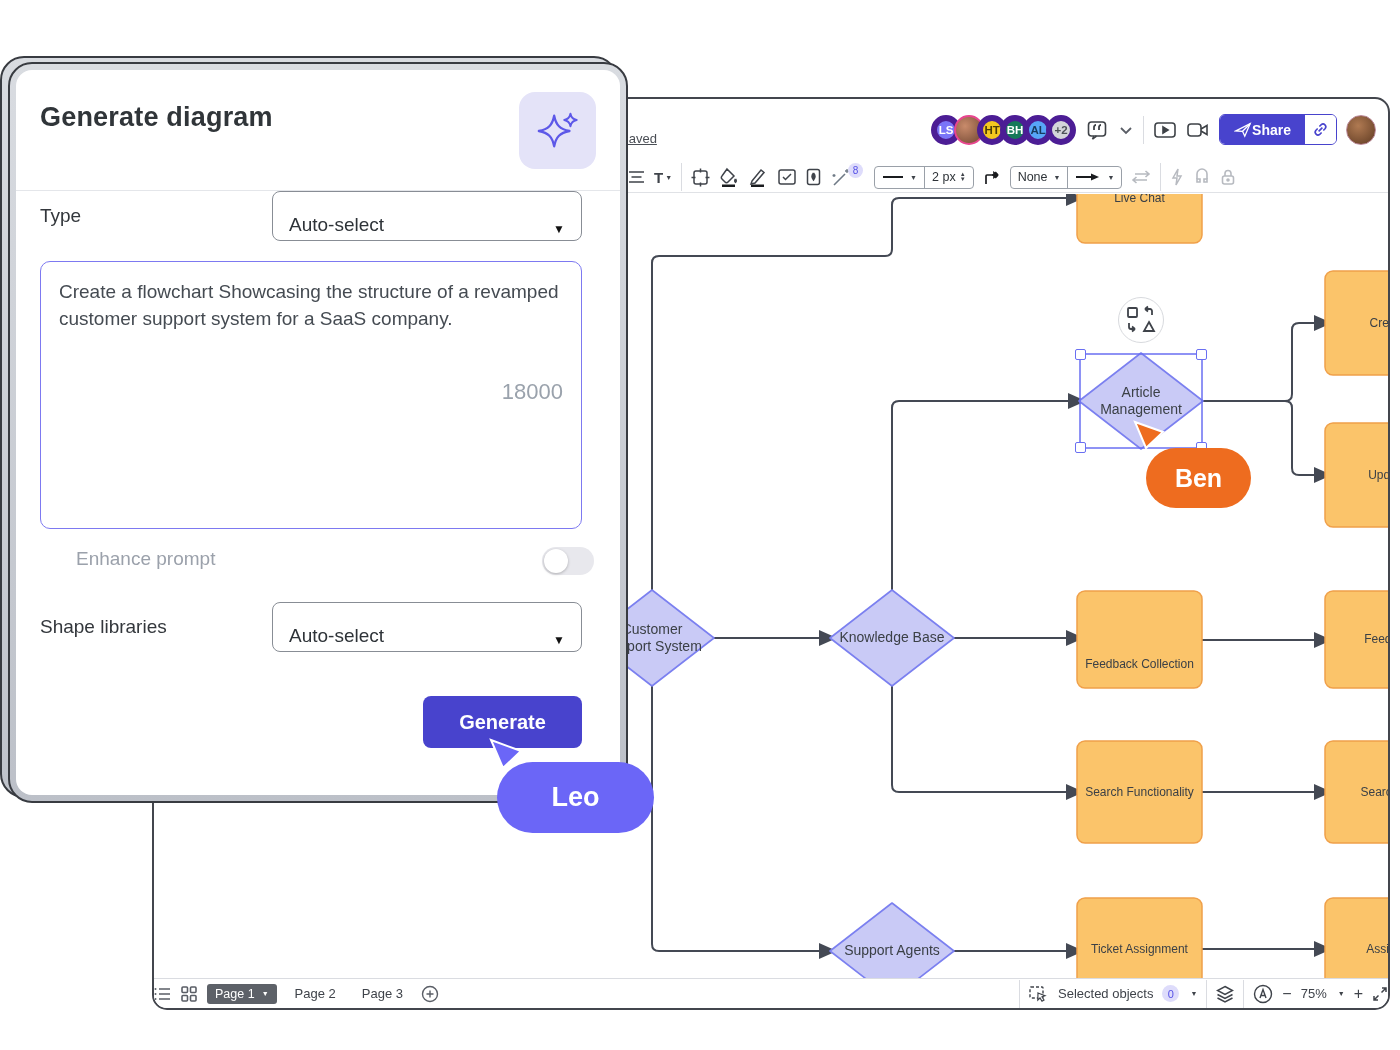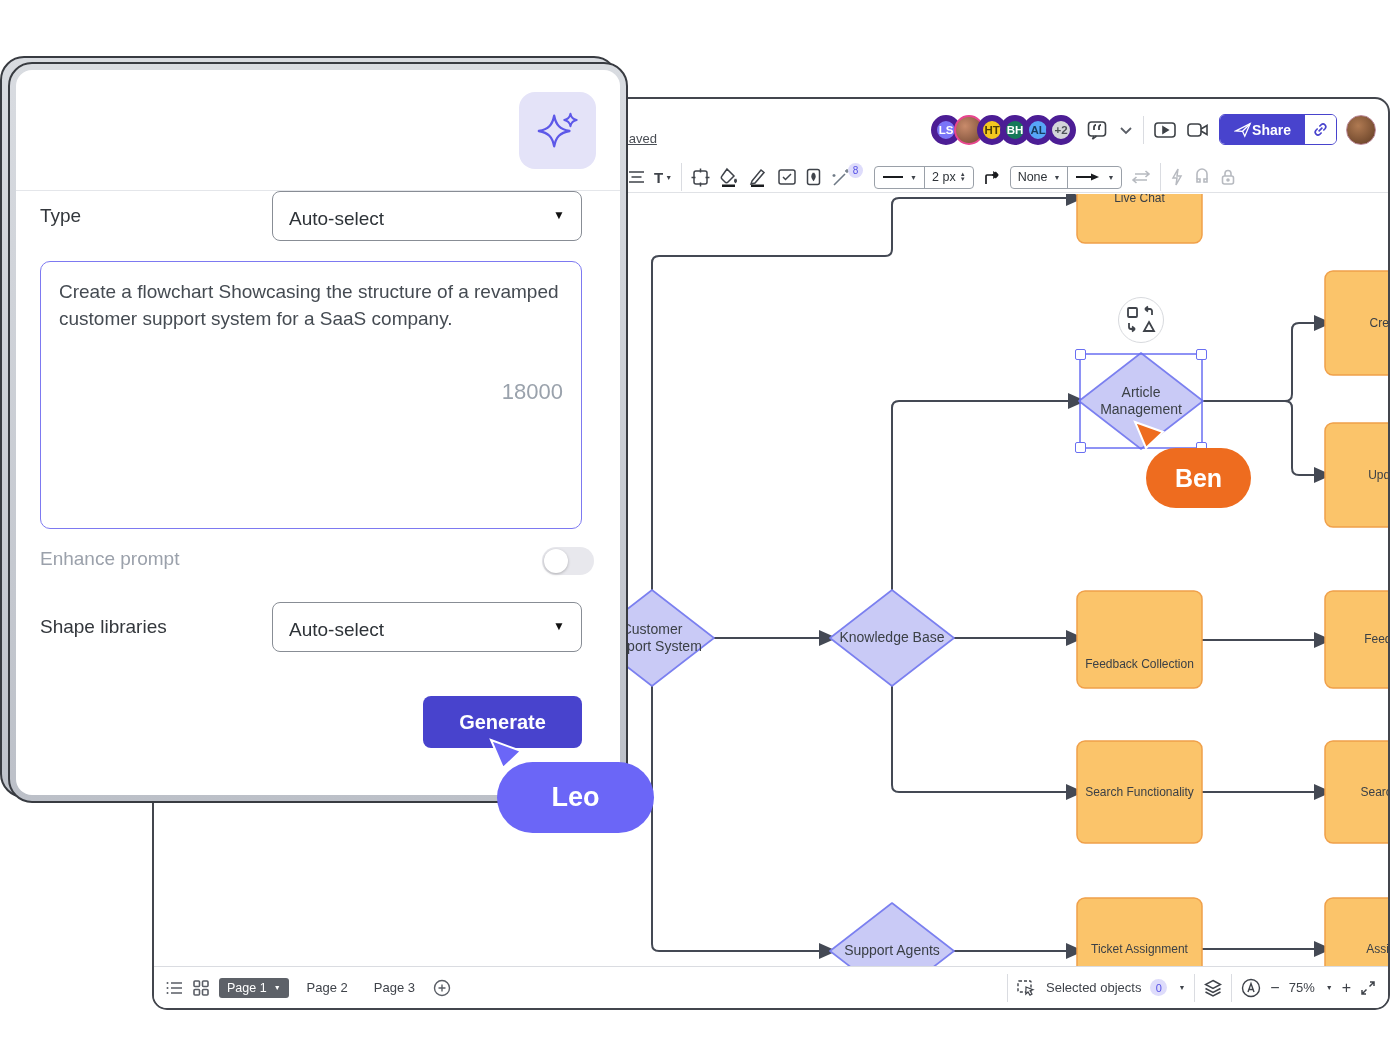--- a/index.html
+++ b/index.html
@@ -50,48 +50,48 @@
   .sel-handle { position:absolute; width:11px; height:11px; background:#fff; border:1.5px solid #6a6ff2; border-radius:2px; }
   .ctx-circle { position:absolute; left:964px; top:103px; width:46px; height:46px; background:#fff; border:1px solid #d8dade;
                 border-radius:50%; display:flex; align-items:center; justify-content:center; cursor:pointer; }
 
   .cursor-tag { position:absolute; z-index:5; }
   .cursor-pill { border-radius:999px; color:#fff; font-weight:bold; display:flex; align-items:center; justify-content:center; }
   .ben-pill { width:105px; height:60px; background:#ee6c1f; font-size:25px; }
   .leo-pill { width:157px; height:71px; background:#6b66f7; font-size:27px; }
 
   
-  .win-footer { position:absolute; left:0; bottom:0; width:100%; height:42px; border-top:1px solid #dadce1;
-                display:flex; align-items:center; padding:0 12px; gap:10px; background:#fff; }
+  .win-footer { position:absolute; left:0; bottom:0; width:100%; height:30px; border-top:1px solid #dadce1;
+                display:flex; align-items:center; padding:0 0; gap:10px; background:#fff; }
   .pg-tab { font-size:13px; color:#3f434a; padding:3px 8px; cursor:pointer; }
   .pg-active { background:#5d6168; color:#fff; border-radius:3px; font-size:12.5px; display:flex; align-items:center; gap:5px; }
   .pg-active .caret { color:#fff; }
   .ftr-right { margin-left:auto; display:flex; align-items:center; gap:9px; font-size:13px; color:#3f434a; }
   .count-badge { width:17px; height:17px; border-radius:50%; background:#dedcfb; color:#5550e6; font-size:11px;
                  display:flex; align-items:center; justify-content:center; }
   .zoom-btn { font-size:16px; cursor:pointer; color:#3f434a; }
 
   
   .modal-frame-behind { position:absolute; left:0; top:56px; width:618px; height:742px; border:2.5px solid #383b41;
                         border-radius:24px; background:linear-gradient(#d8dbe0,#bfc3cb); z-index:9; }
   .modal-frame { position:absolute; left:8px; top:62px; width:620px; height:741px; border:2.5px solid #383b41;
                  border-radius:24px; background:linear-gradient(180deg,#d9dce1,#bcc0c8); padding:6px; z-index:10; }
   .modal-card { width:100%; height:100%; background:#fff; border-radius:16px; position:relative; overflow:hidden; }
   .modal-title { position:absolute; left:24px; top:32px; font-size:27px; font-weight:800; color:#303539; letter-spacing:.2px; }
   .sparkle-btn { position:absolute; right:24px; top:22px; width:77px; height:77px; background:#e4e3f8; border-radius:16px;
                  display:flex; align-items:center; justify-content:center; cursor:pointer; }
   .modal-div { position:absolute; left:0; top:120px; width:100%; height:1px; background:#e4e6ea; }
   .field-label { position:absolute; left:24px; font-size:19px; color:#33373c; }
   .dropdown { position:absolute; left:256px; width:310px; height:50px; border:1.5px solid #888d95; border-radius:8px;
-              display:flex; align-items:flex-start; padding:16px 16px; font-size:19px; color:#2e3338; cursor:pointer; background:#fff; }
+              display:flex; align-items:flex-end; padding:4px 16px; font-size:19px; color:#2e3338; cursor:pointer; background:#fff; }
   .dd-caret { margin-left:auto; font-size:12px; color:#111; }
   .prompt-box { position:absolute; left:24px; top:191px; width:542px; height:268px; border:1.5px solid #7d79f1; border-radius:10px;
                 padding:17px 18px; font-size:19px; color:#454b52; line-height:1.42; }
   .char-count { position:absolute; right:18px; top:106px; font-size:22px; color:#9aa2ac;margin-top:8px; }
-  .enhance-label { color:#9ba1ab; }
+  .enhance-label { color:#9ba1ab;margin-left:36px; }
   .toggle { position:absolute; right:26px; top:477px; width:52px; height:28px; background:#e8e8ed; border-radius:14px; cursor:pointer; }
   .toggle-knob { position:absolute; left:2px; top:2px; width:24px; height:24px; background:#fff; border-radius:50%;
                  box-shadow:0 1px 3px rgba(0,0,0,.25); }
   .generate-btn { position:absolute; left:407px; top:626px; width:159px; height:52px; background:#4843cd; color:#fff;
                   border:none; border-radius:8px; font-size:20px; font-weight:bold; font-family:inherit; cursor:pointer; }
   .leo-cursor { position:absolute; left:488px; top:738px; z-index:30; }
 </style>
 </head>
 <body>
 
@@ -417,20 +417,21 @@
             <path d="M6 14 H2 v-4 M2 14 l4.5 -4.5"></path>
         </svg>
         </span>
     </div>
   </div>
 </div>
 
 <div class="modal-frame-behind"></div>
 <div class="modal-frame">
   <div class="modal-card">
+    <div class="modal-title">Generate diagram</div>
     <div class="sparkle-btn">
       <svg width="46" height="46" viewBox="0 0 48 48" fill="none">
         <path d="M20 8 C22 18 26 22 36 24 C26 26 22 30 20 40 C18 30 14 26 4 24 C14 22 18 18 20 8 Z" stroke="#5d58e8" stroke-width="2.4" stroke-linejoin="round"></path>
         <path d="M37 6 C37.8 10 39.5 11.8 43.5 12.5 C39.5 13.2 37.8 15 37 19 C36.2 15 34.5 13.2 30.5 12.5 C34.5 11.8 36.2 10 37 6 Z" stroke="#5d58e8" stroke-width="2" stroke-linejoin="round"></path>
       </svg>
     </div>
     <div class="modal-div"></div>
 
     <span class="field-label" style="top:135px;">Type</span>
     <div class="dropdown" style="top:121px;">

